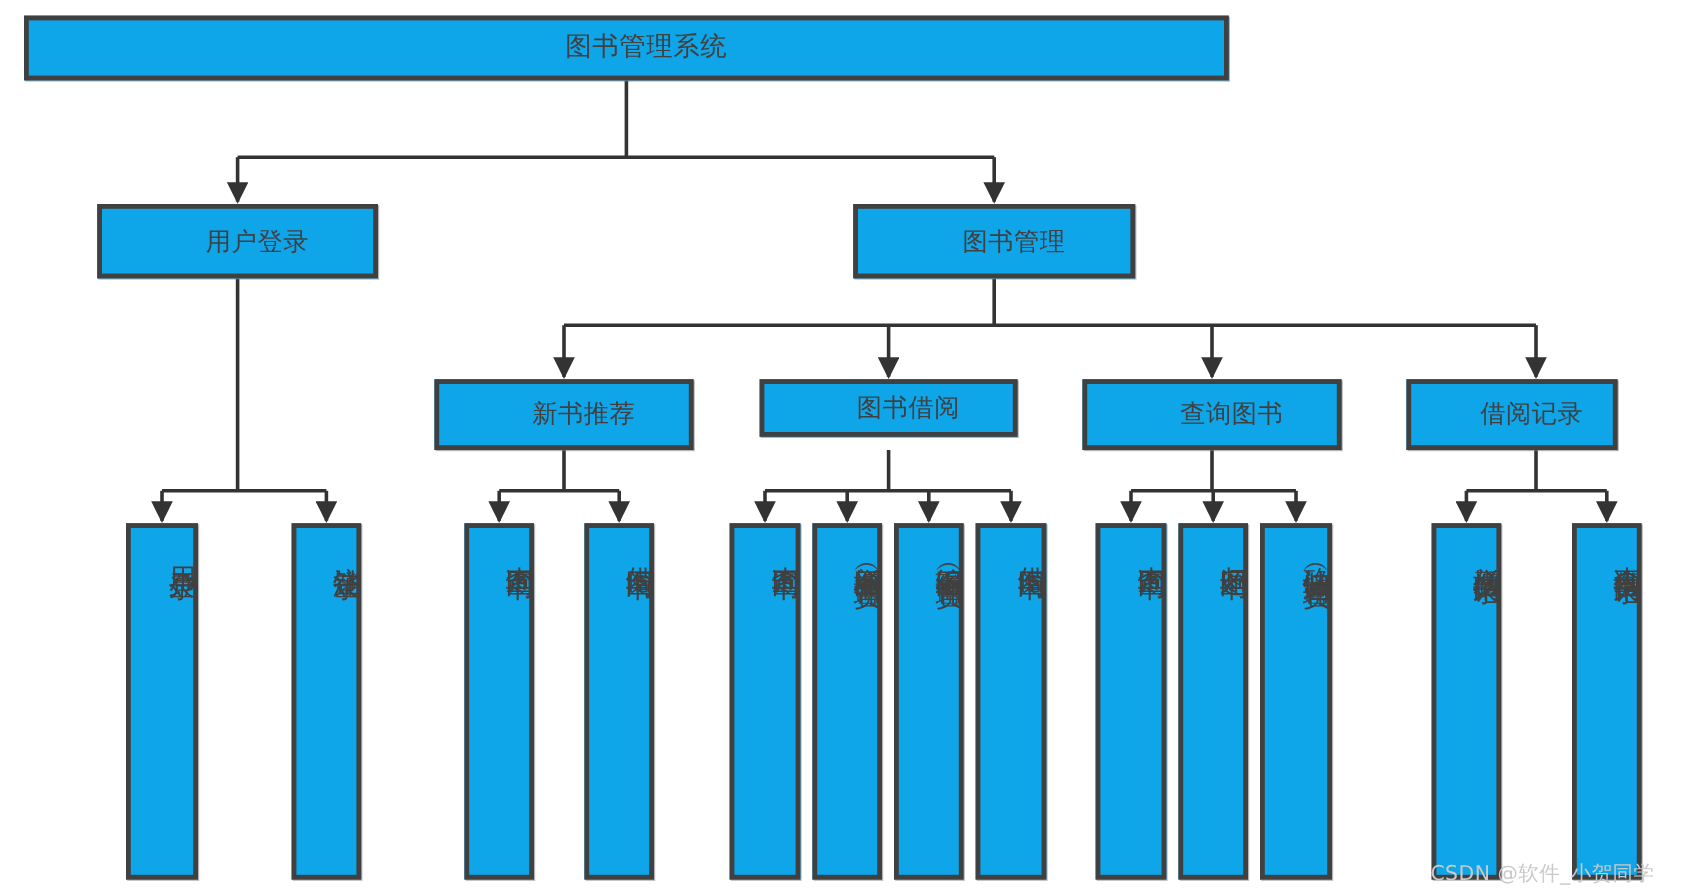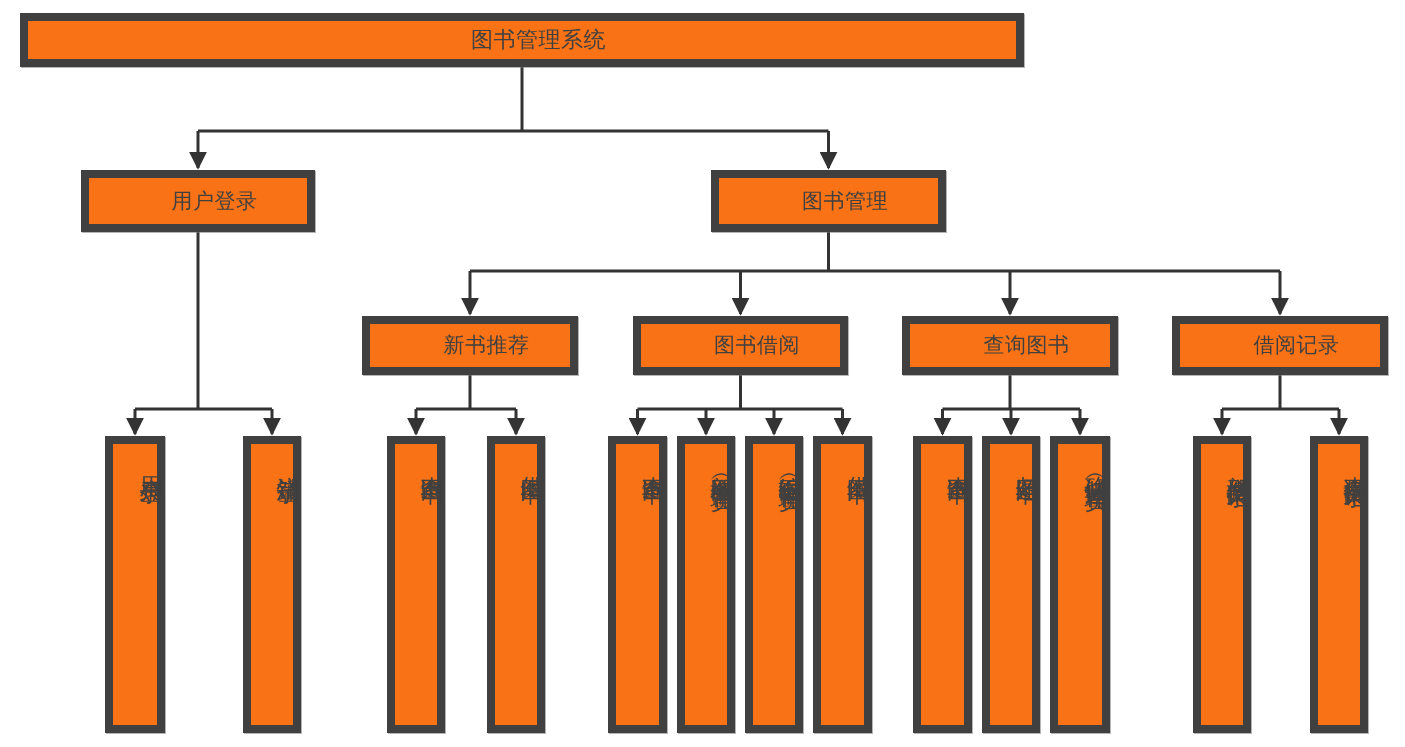--- a/index.html
+++ b/index.html
@@ -22,22 +22,22 @@
     position: absolute;
     left: 0;
     top: 0;
     width: 1405px;
     height: 747px;
     pointer-events: none;
   }
   .node {
     position: absolute;
     box-sizing: border-box;
-    border: 8px solid #404040;
-    background: #f97316;
+    border: 4px solid #404040;
+    background: #0ea5e9;
     display: flex;
     align-items: center;
     justify-content: center;
     color: #3b3b3b;
     box-shadow: 1px 1px 0 rgba(120,120,120,0.55);
     padding-left: 33px;
   }
   .node .lbl {
     font-size: 21px;
     line-height: 1.18;
@@ -121,27 +121,27 @@
       </div>
       <div class="node lvl2" style="left: 81px; top: 170px; width: 234px; height: 62px;">
         <span class="lbl">用户登录</span>
       </div>
       <div class="node lvl2" style="left: 711px; top: 170px; width: 235px; height: 62px; align-items: center;">
         <span class="lbl">图书管理</span>
       </div>
       <div class="node lvl3" style="left: 362px; top: 316px; width: 216px; height: 59px; align-items: center;">
         <span class="lbl">新书推荐</span>
       </div>
-      <div class="node lvl3" style="left: 633px; top: 316px; width: 215px; height: 59px;">
+      <div class="node lvl3" style="left: 633px; top: 316px; width: 215px; height: 48px;">
         <span class="lbl">图书借阅</span>
       </div>
       <div class="node lvl3" style="left: 902px; top: 316px; width: 216px; height: 59px;">
         <span class="lbl">查询图书</span>
       </div>
-      <div class="node lvl3" style="left: 1172px; top: 316px; width: 216px; height: 59px;">
+      <div class="node lvl3" style="left: 1172px; top: 316px; width: 176px; height: 59px;">
         <span class="lbl">借阅记录</span>
       </div>
       <div class="node leaf vertical" style="left: 105px; top: 436px; width: 60px; height: 297px;">
         <span class="lbl">用户登录</span>
       </div>
       <div class="node leaf vertical" style="left: 243px; top: 436px; width: 58px; height: 297px;">
         <span class="lbl">注销登录</span>
       </div>
       <div class="node leaf vertical" style="left: 387px; top: 436px; width: 58px; height: 297px;">
         <span class="lbl">查询图书</span>
@@ -171,14 +171,15 @@
         <span class="lbl">确认归还（管理员）</span>
       </div>
       <div class="node leaf vertical" style="left: 1193px; top: 436px; width: 58px; height: 297px;">
         <span class="lbl">新增借阅记录</span>
       </div>
       <div class="node leaf vertical" style="left: 1310px; top: 436px; width: 58px; height: 297px;">
         <span class="lbl">查询借阅记录</span>
       </div>
     </div>
 
+  <div class="watermark" style="left: 1192px; top: 716px;">CSDN @软件_小贺同学</div>
 
 </div>
 
 </body></html>

